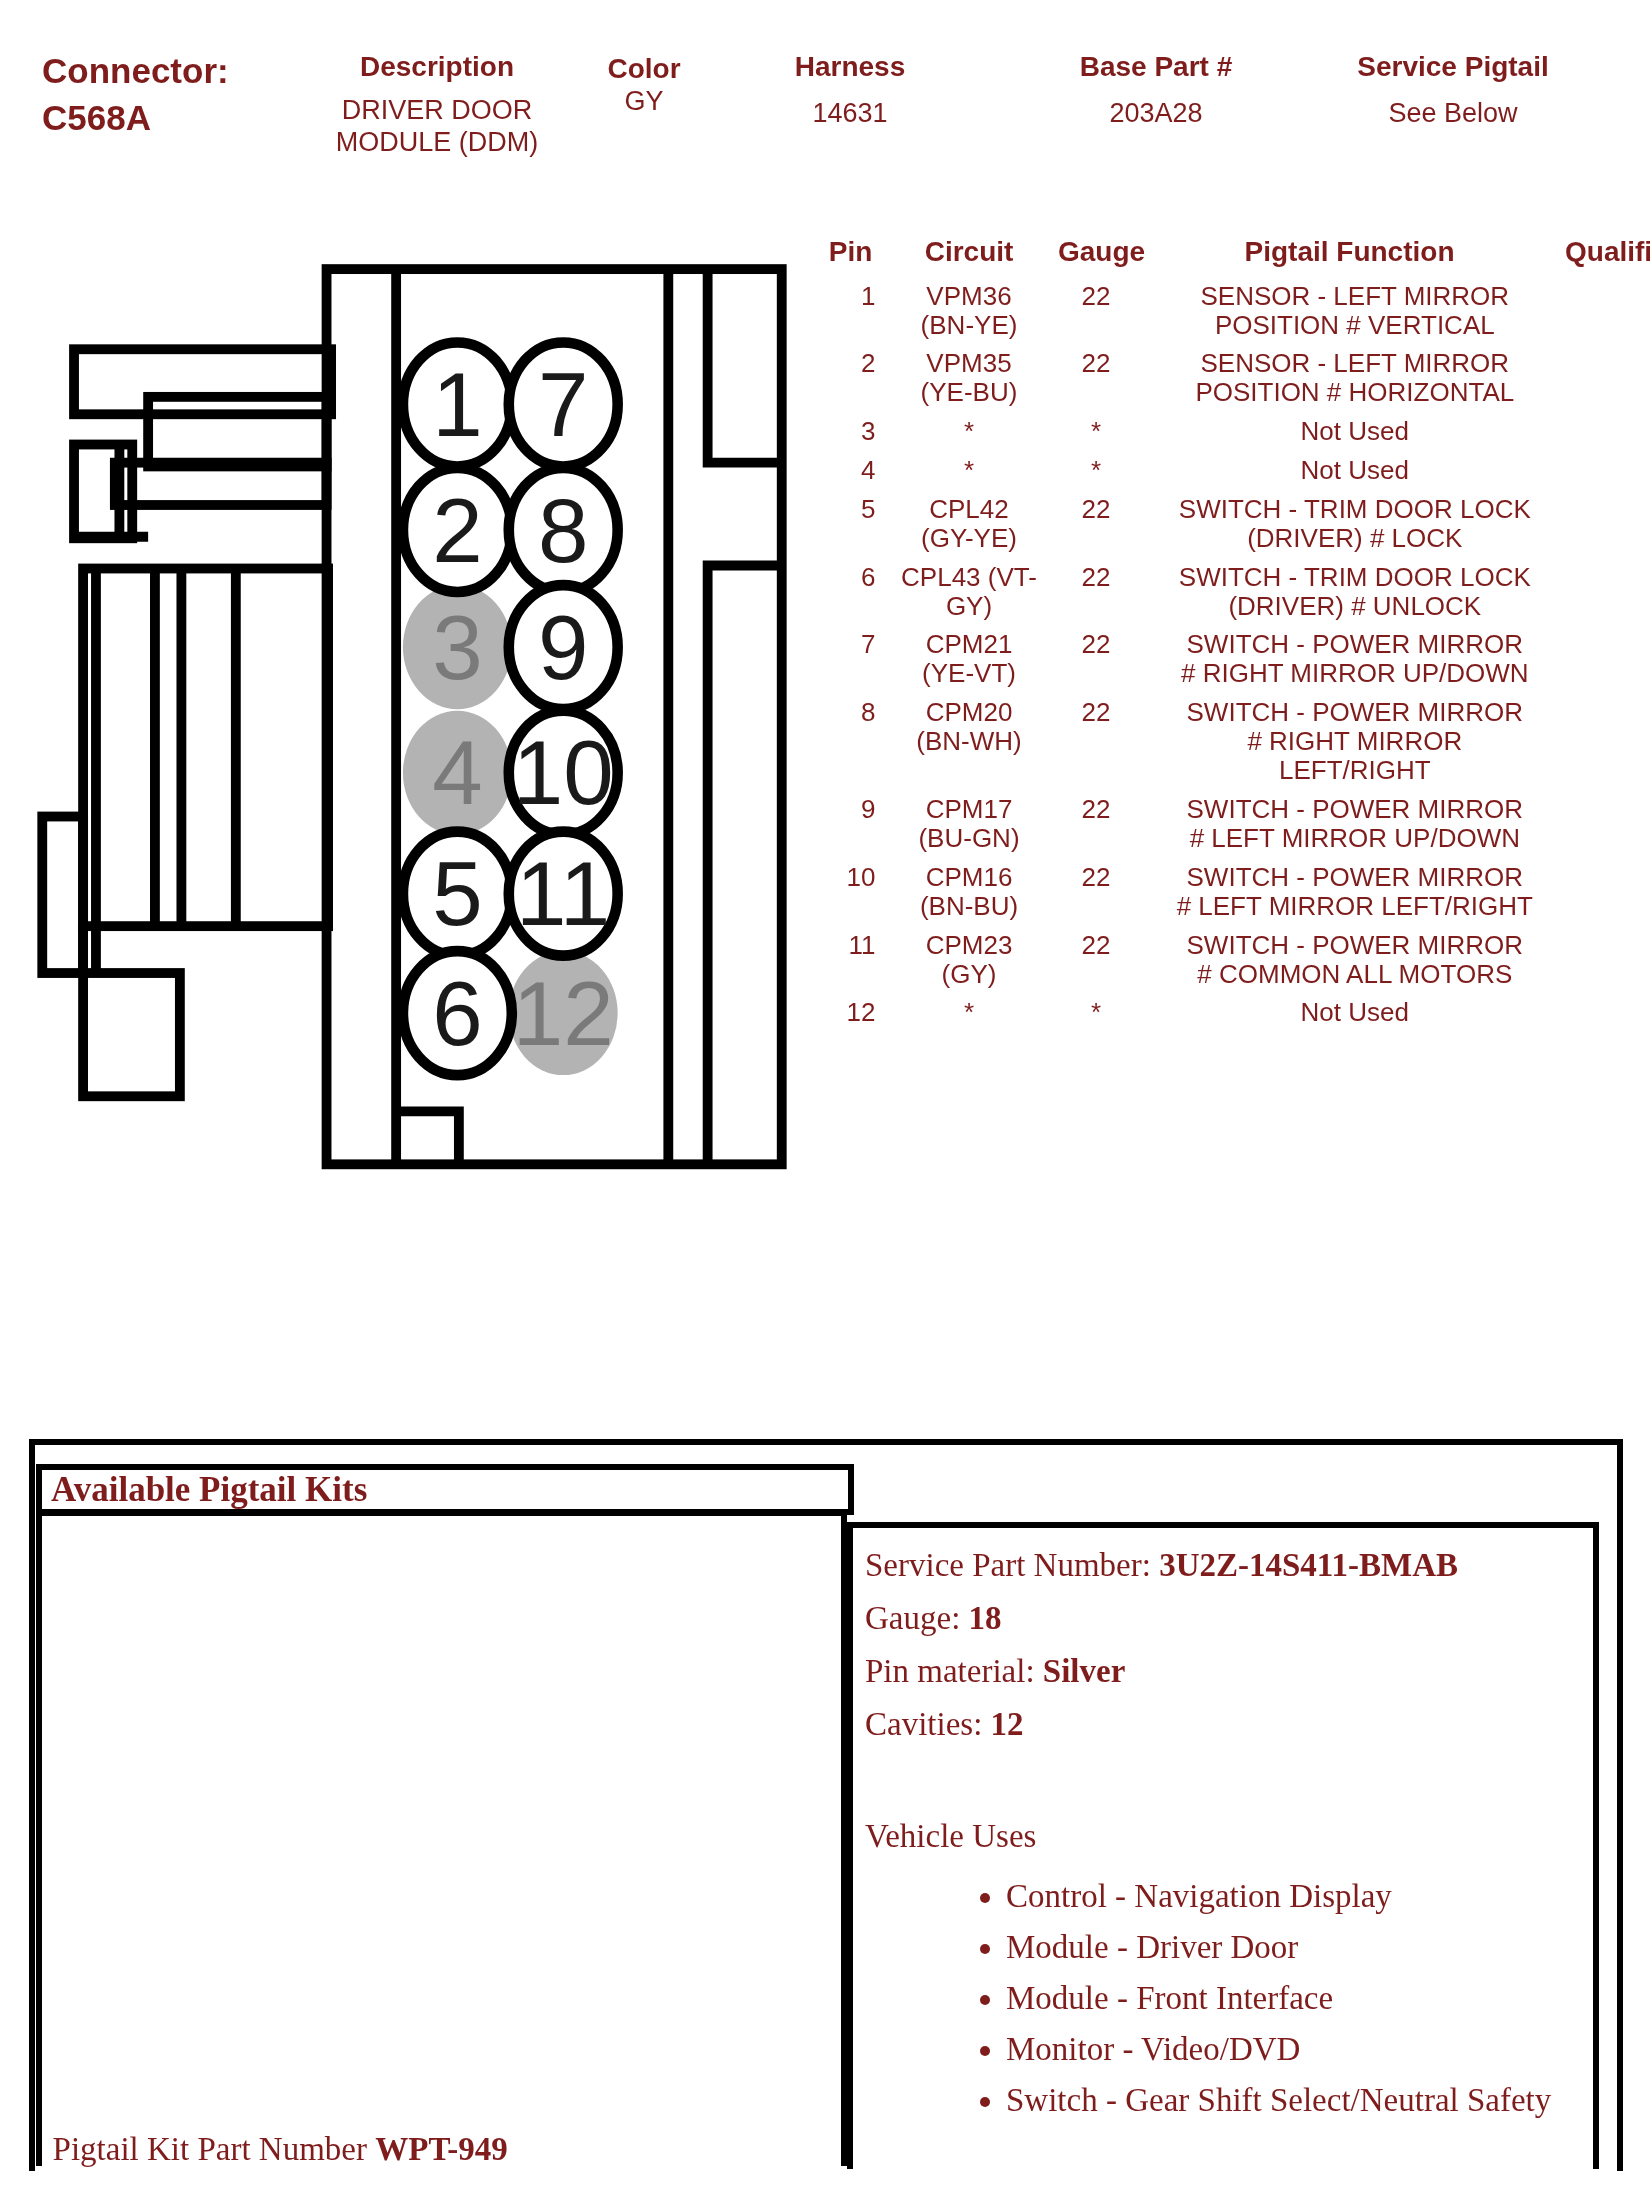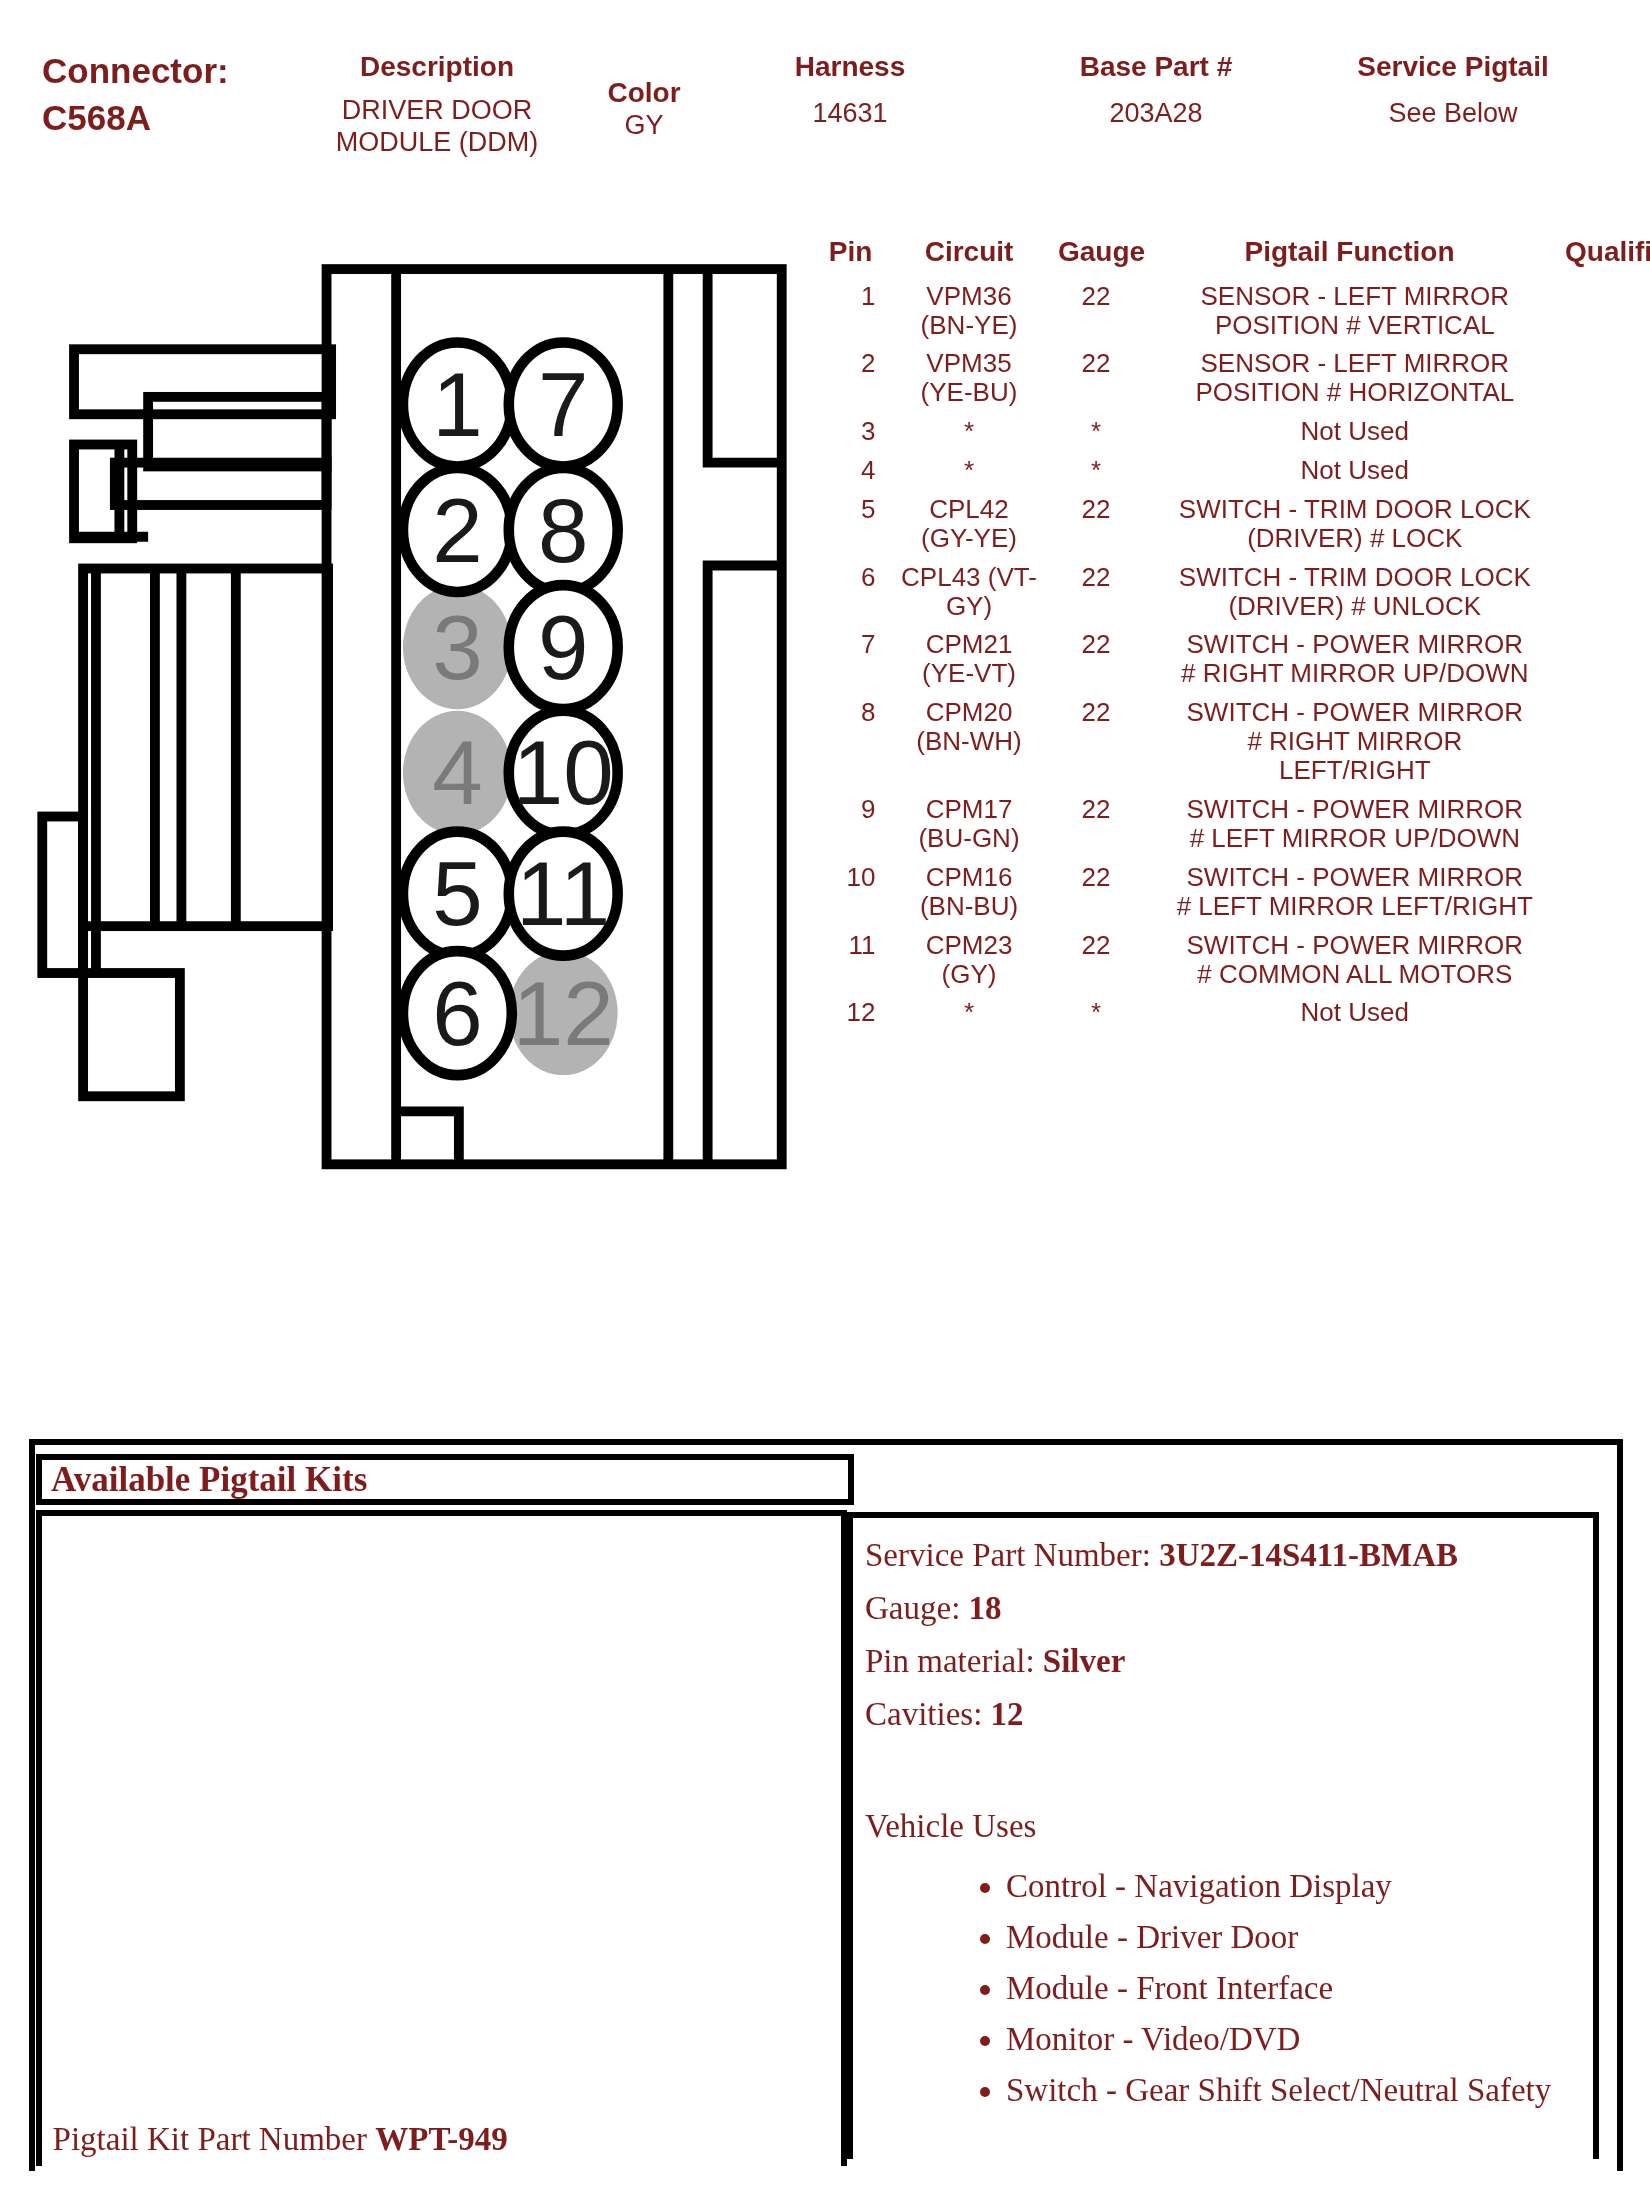--- a/index.html
+++ b/index.html
@@ -18,21 +18,21 @@
   .thead { font-weight:bold; font-size:28px; margin-bottom:13.6px; }
   .thead > div { text-align:center; }
   .cell { font-size:26px; line-height:29px; }
   .c-pin { text-align:right; padding-right:4.5px; }
   .c-circuit { text-align:center; }
   .c-gauge { text-align:center; }
   .c-fn { text-align:center; padding-left:10.6px; }
   
   .diagram { position:absolute; left:30px; top:257px; }
   
-  .serif { font-family:"Liberation Serif", serif; }
+  .serif { font-family:"Liberation Serif", serif;margin-top:10px; }
   .outer-box { position:absolute; left:29px; top:1439px; width:1582px; height:726px;
                border-top:6px solid #000; border-left:6px solid #000; border-right:6px solid #000; }
   .title-box { position:absolute; left:36px; top:1454px; width:797px; height:39px;
                border:6px solid #000; font-size:35px; font-weight:bold; line-height:39px; padding-left:9px; }
   .left-box  { position:absolute; left:36px; top:1510px; width:799px; height:650px;
                border-top:6px solid #000; border-left:6px solid #000; border-right:6px solid #000000; }
   .kit-line  { position:absolute; left:10.6px; top:605px; font-size:33px; }
   .kit-line b { font-weight:bold; }
   .right-box { position:absolute; left:847px; top:1512px; width:752px; height:647px;
                border-top:6px solid #000; border-left:6px solid #000; border-right:6px solid #000;
@@ -52,21 +52,21 @@
     <div>Connector:</div>
     <div>C568A</div>
   </div>
 
   <div class="hcol" style="left:278px; top:50px;">
     <div class="lbl">Description</div>
     <div class="val" style="margin-top:10.6px;">DRIVER DOOR</div>
     <div class="val">MODULE (DDM)</div>
   </div>
 
-  <div class="hcol" style="left:485px; top:76px;">
+  <div class="hcol" style="left:485px; top:52px;">
     <div class="lbl">Color</div>
     <div class="val" style="margin-top:0;">GY</div>
   </div>
 
   <div class="hcol" style="left:691px; top:50px;">
     <div class="lbl">Harness</div>
     <div class="val" style="margin-top:13.6px;">14631</div>
   </div>
 
   <div class="hcol" style="left:997px; top:50px;">

